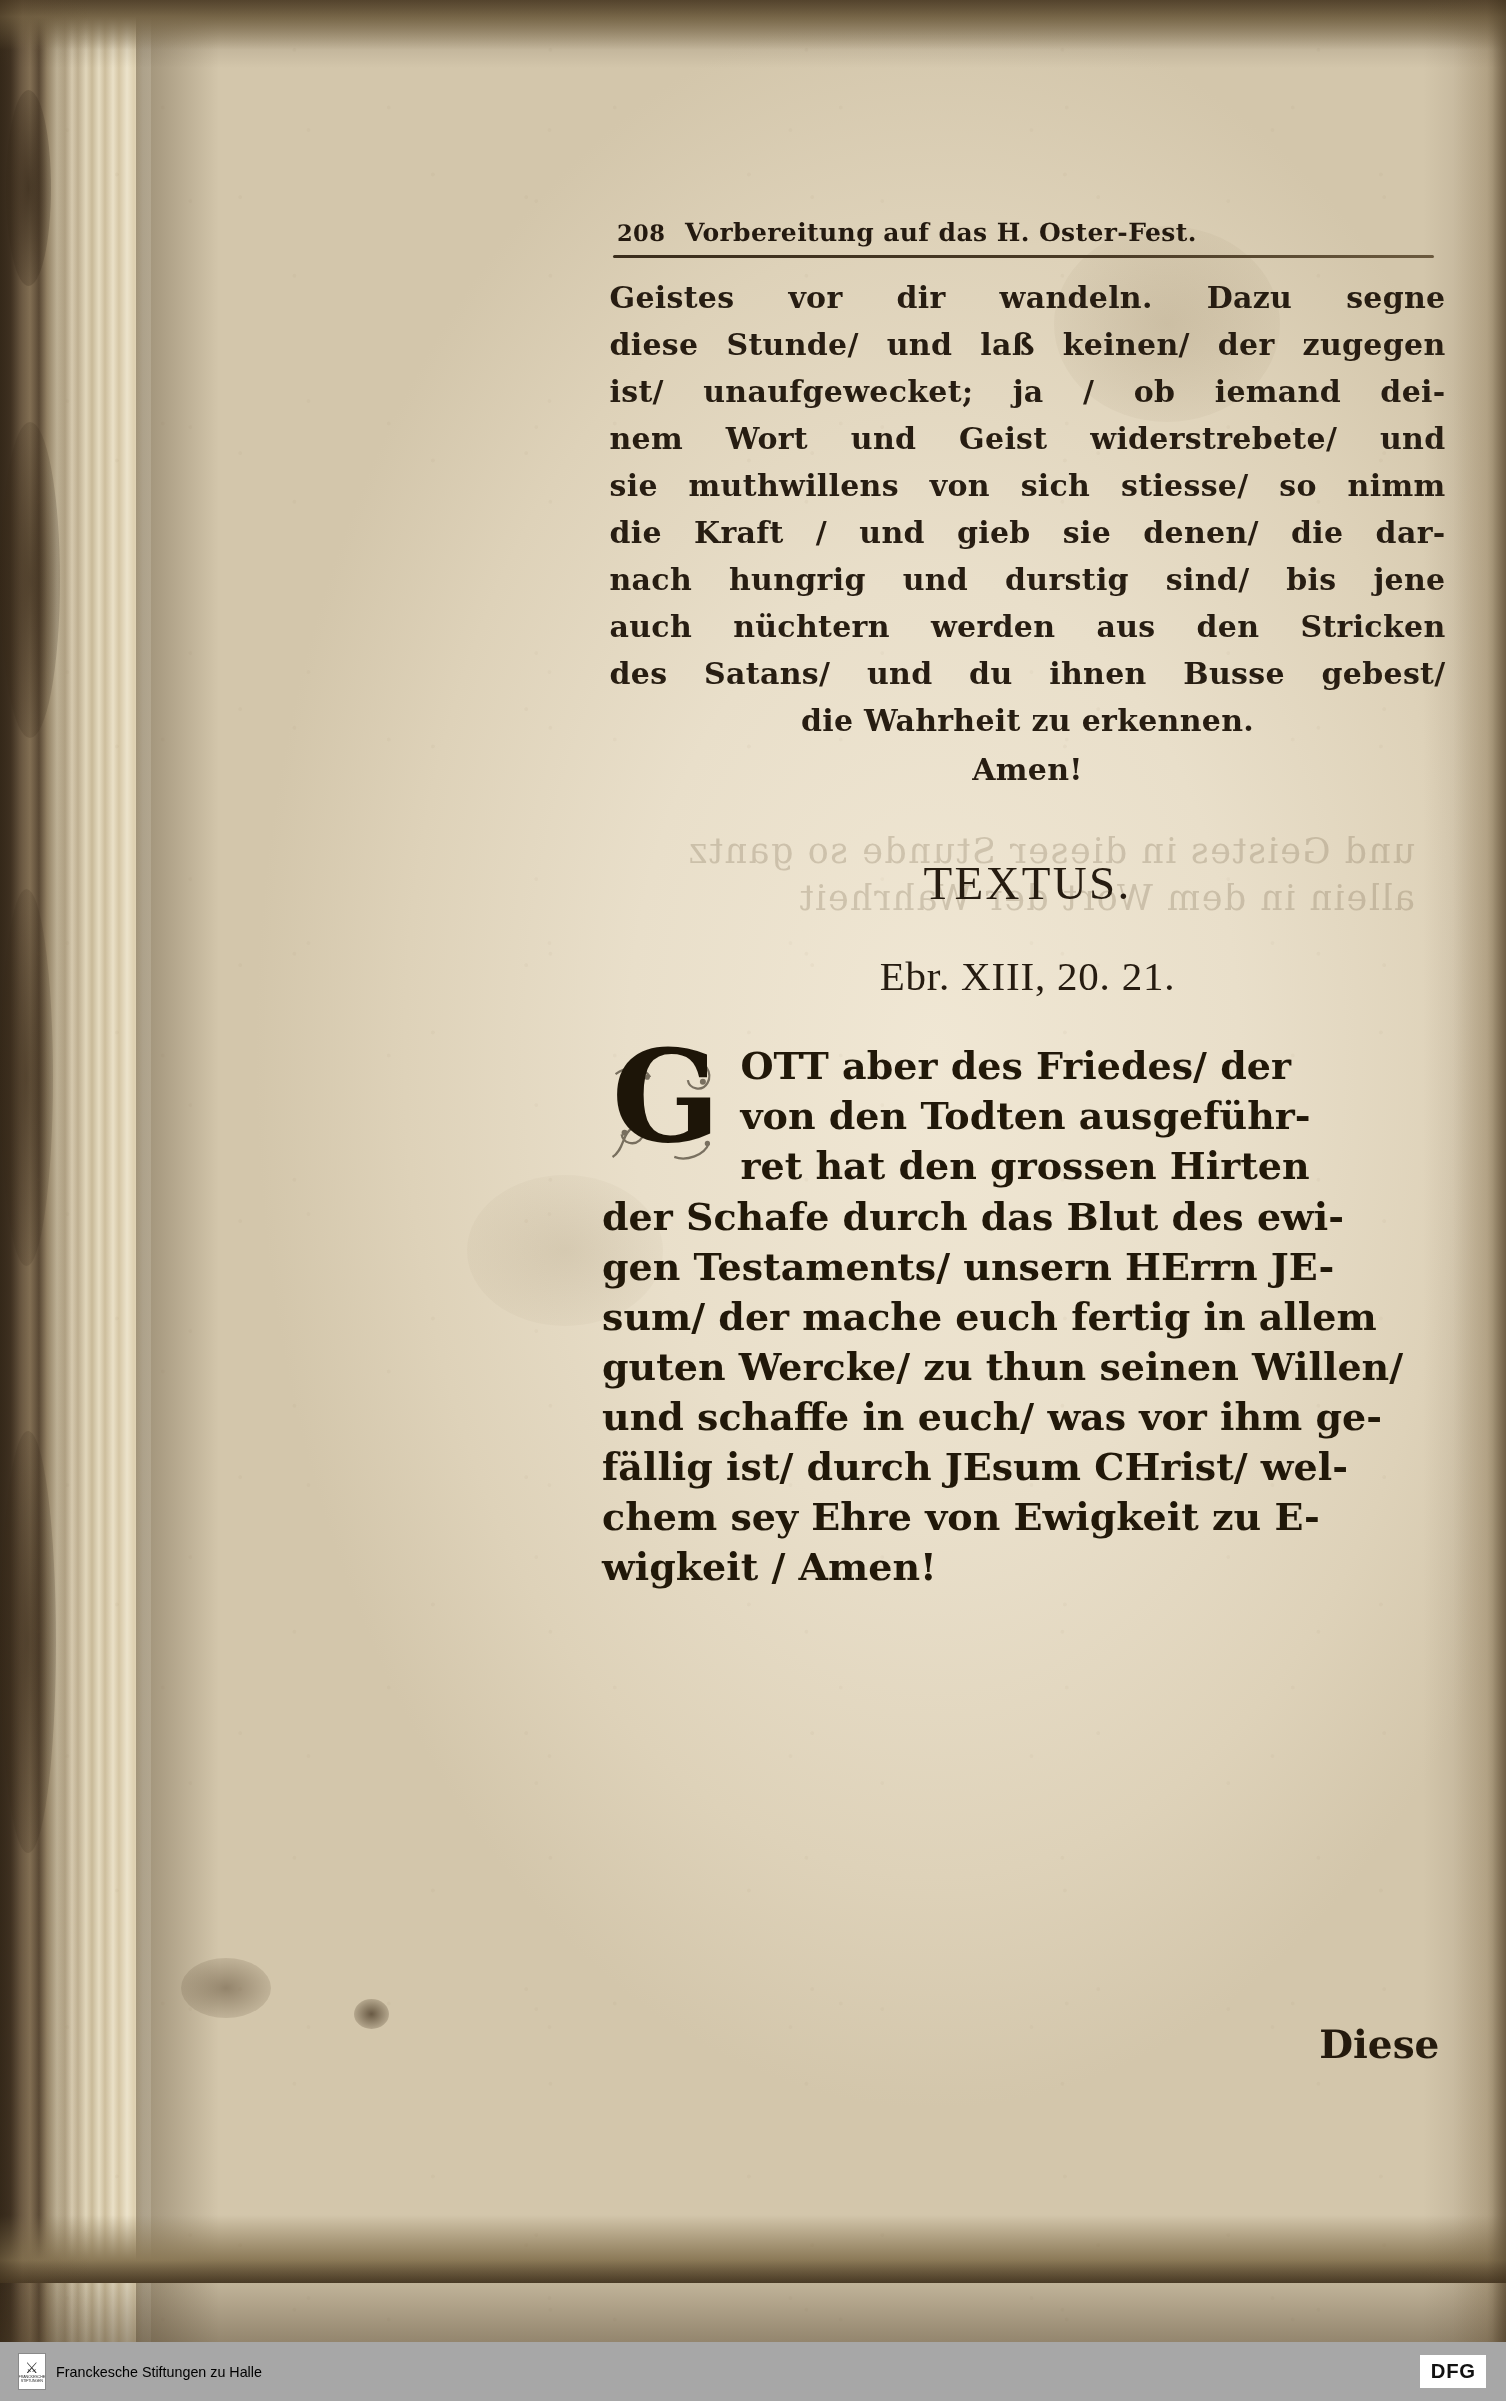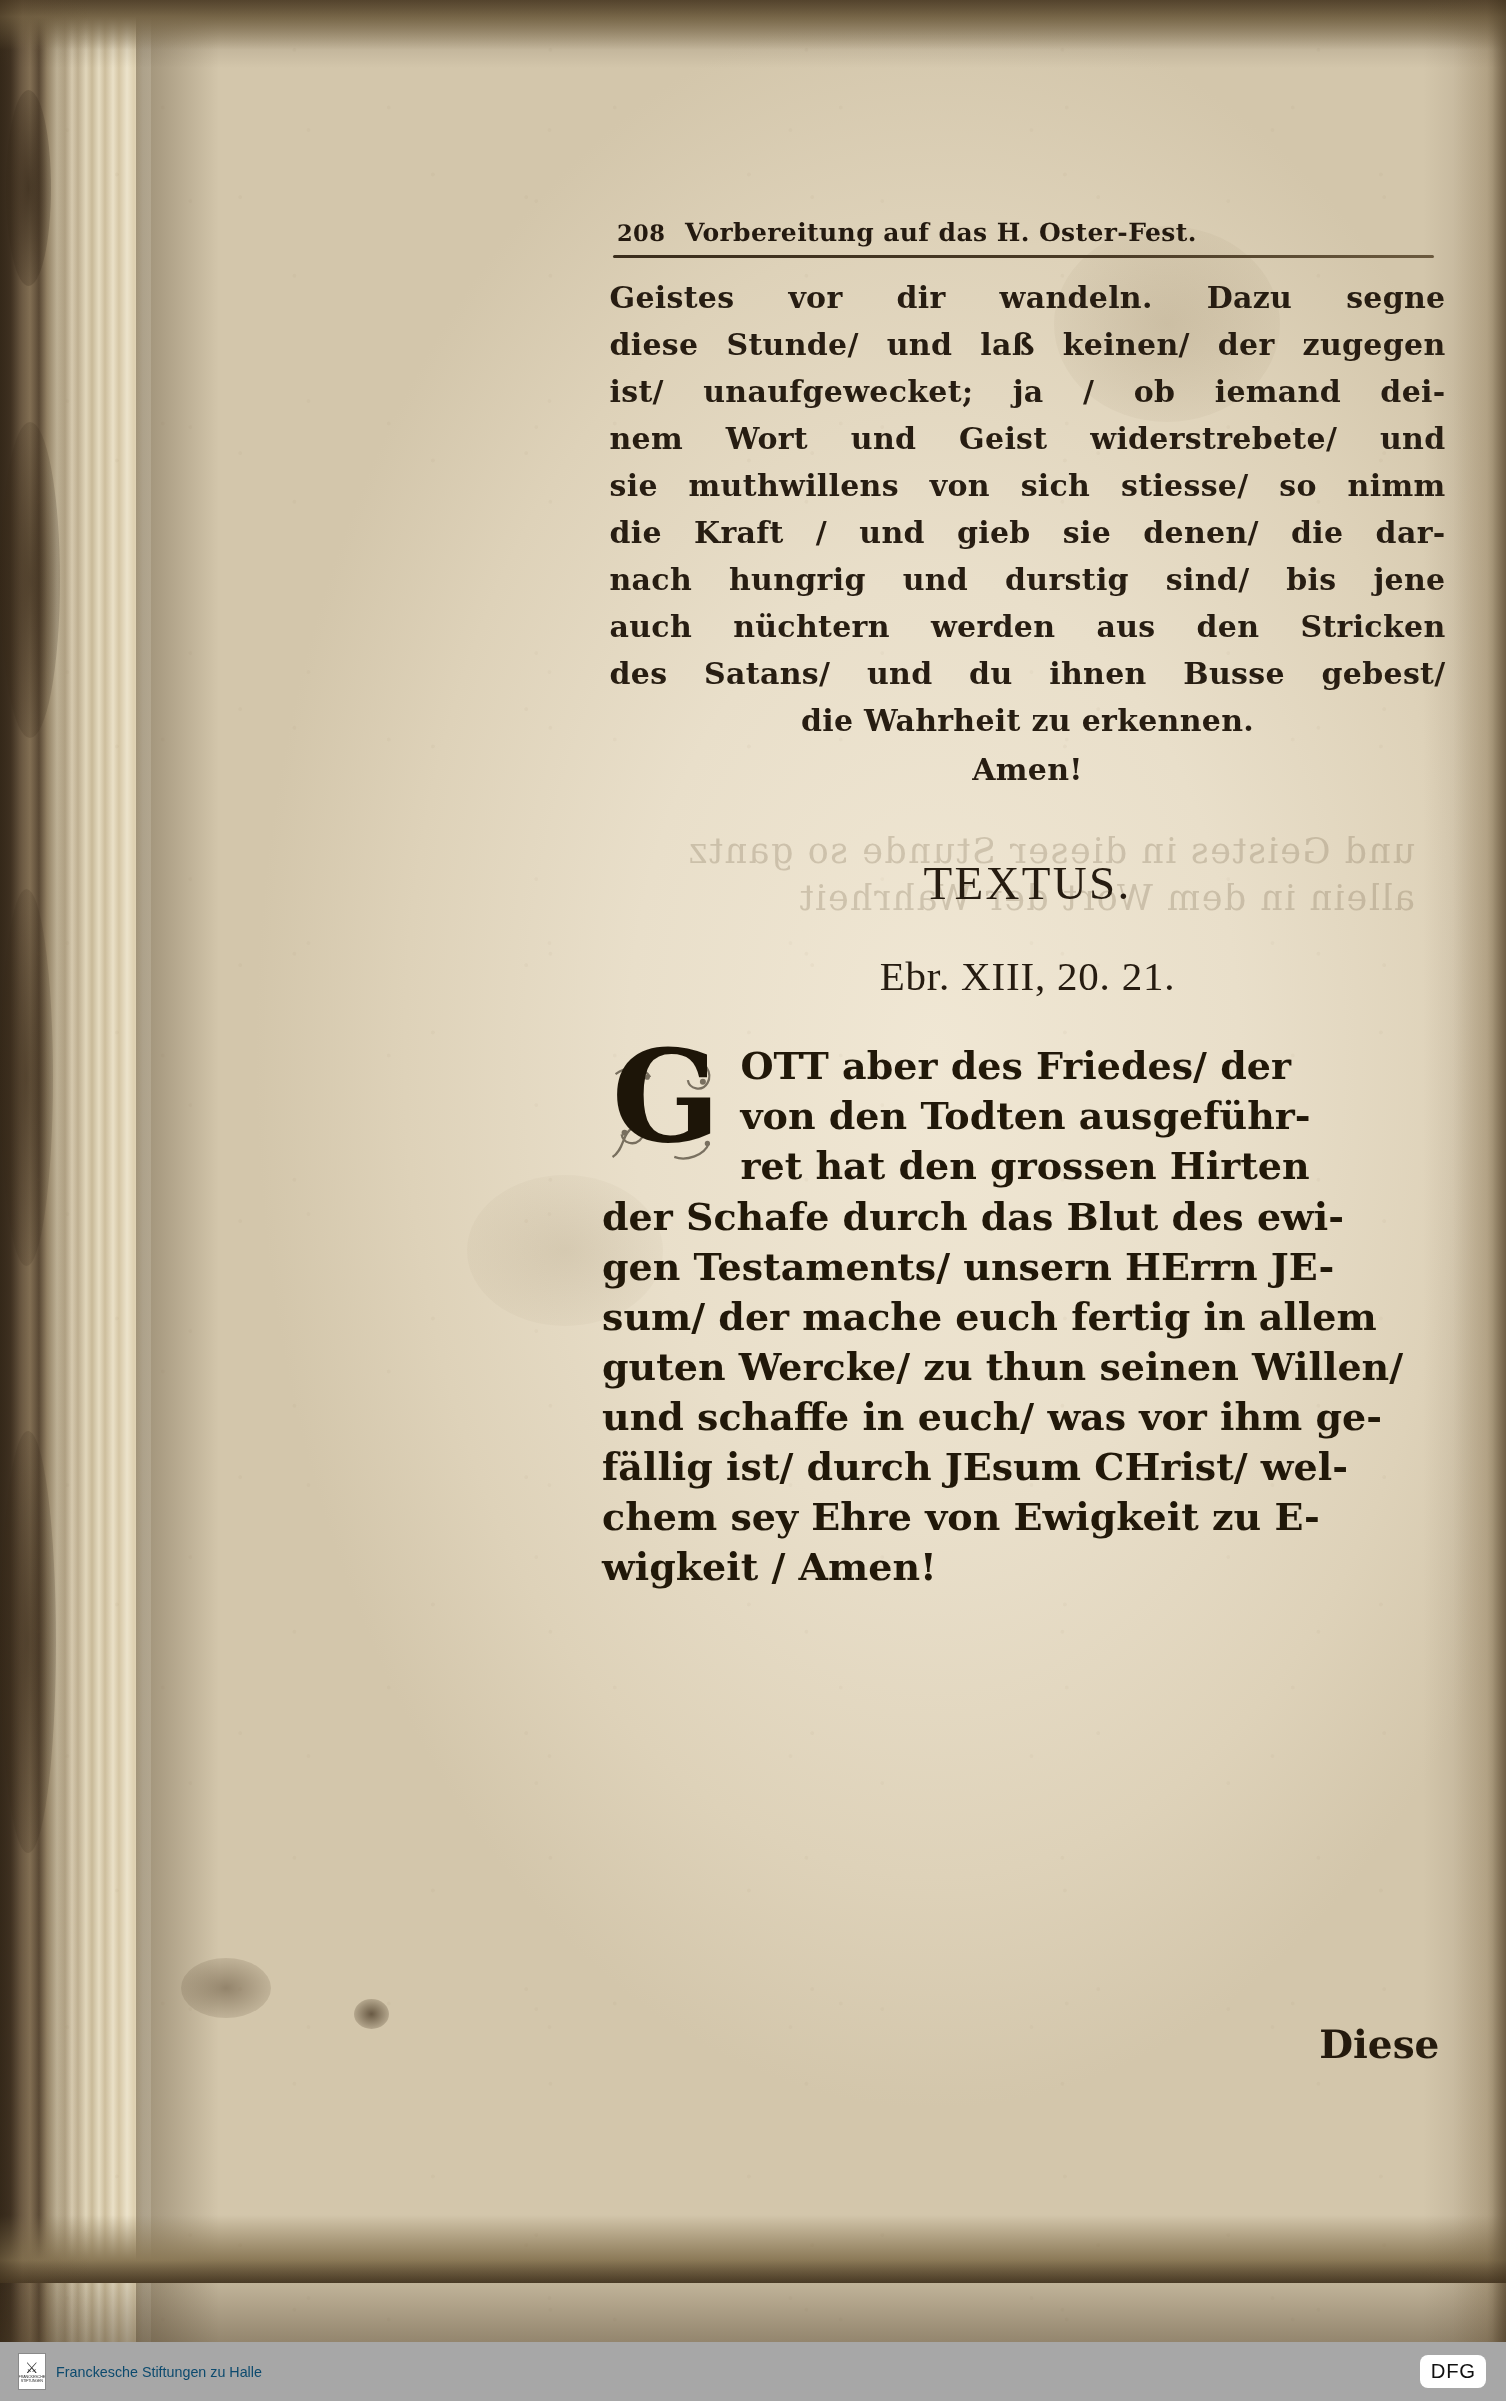--- a/index.html
+++ b/index.html
@@ -261,32 +261,31 @@
     text-align: center;
     font-family: "Liberation Sans", sans-serif;
     overflow: hidden;
     flex-direction: column;
   }
   .fs-logo .mark { font-size: 15px; line-height: 15px; }
   .fs-logo .tiny { font-size: 3.8px; line-height: 4.5px; letter-spacing: -0.2px; }
   .footer-text {
     font-family: "Liberation Sans", sans-serif;
     font-size: 14.3px;
-    color: #0c4a6e;
+    color: #000000;
   }
   .dfg-logo {
     margin-right: 19.6px;
     background: #ffffff;
     color: #111111;
     font-family: "Liberation Sans", sans-serif;
-    font-weight: 400;
+    font-weight: 700;
     font-size: 20.3px;
     letter-spacing: 0.8px;
     padding: 4.5px 10.5px 5.3px 10.5px;
-    border-radius: 8px;
   }
 
   
   .fibers {
     position: absolute;
     inset: 0;
     pointer-events: none;
     opacity: .45;
     background-image:
       radial-gradient(circle at 15% 22%, rgba(120,95,60,0.10) 0 1.5px, rgba(0,0,0,0) 2.3px),

